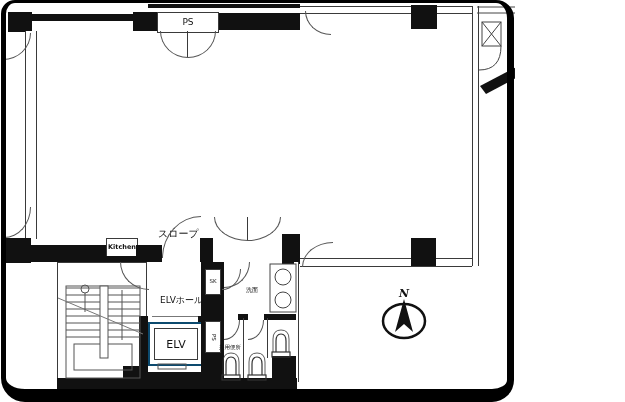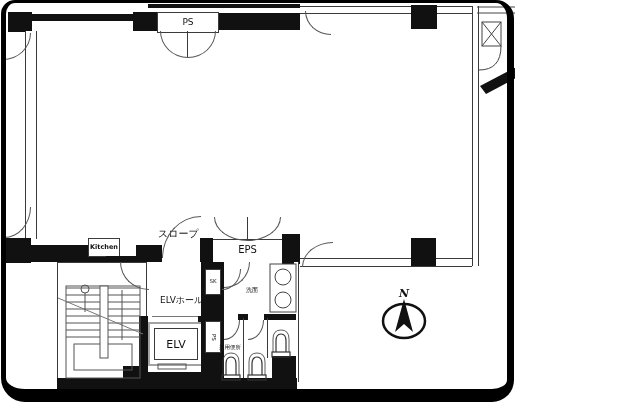--- a/index.html
+++ b/index.html
@@ -51,51 +51,48 @@
   <div class="w" style="left:411px;top:5px;width:26px;height:24px;"></div>
 
   <div class="ln bl br" style="left:25px;top:31px;width:10px;height:208px;"></div>
   <div class="arc br-c" style="left:3px;top:33px;width:27px;height:26px;"></div>
   <div class="arc br-c" style="left:4px;top:207px;width:26px;height:30px;"></div>
 
   <div class="ln bl br" style="left:472px;top:6px;width:5px;height:260px;"></div>
 
   <div class="w" style="left:4px;top:238px;width:27px;height:25px;"></div>
   <div class="w" style="left:30px;top:245px;width:76px;height:17px;"></div>
-  <div class="ln b1 c" style="left:88px;top:238px;width:30px;height:17px;">
+  <div class="ln b1 c" style="left:106px;top:238px;width:30px;height:17px;">
     <span class="lbl" style="position:static;font-size:6.5px;font-weight:bold;">Kitchen</span>
   </div>
   <div class="w" style="left:106px;top:256px;width:30px;height:6px;"></div>
   <div class="w" style="left:136px;top:245px;width:26px;height:17px;"></div>
 
   <div class="lbl" style="left:158px;top:229px;font-size:10px;">スロープ</div>
   <div class="arc tl-c" style="left:162px;top:216px;width:38px;height:41px;"></div>
 
   <div class="w" style="left:200px;top:238px;width:13px;height:24px;"></div>
-  <div class="ln bt c" style="left:213px;top:239px;width:69px;height:20px;">
-    <span class="lbl" style="position:static;font-size:10px;">EPS</span>
-  </div>
   <div class="w" style="left:282px;top:234px;width:18px;height:30px;"></div>
   <div class="arc bl-c" style="left:214px;top:217px;width:33px;height:23px;"></div>
   <div class="arc br-c" style="left:247px;top:217px;width:33px;height:23px;"></div>
   <div class="vline" style="left:247px;top:217px;height:23px;"></div>
 
   <div class="ln bt bb" style="left:300px;top:258px;width:172px;height:7px;"></div>
   <div class="arc tl-c" style="left:302px;top:242px;width:30px;height:24px;"></div>
   <div class="w" style="left:411px;top:238px;width:25px;height:28px;"></div>
 
   <div class="ln b1" style="left:57px;top:262px;width:88px;height:120px;"></div>
   <div class="arc bl-c" style="left:120px;top:262px;width:28px;height:27px;"></div>
 
   <div class="lbl" style="left:160px;top:296px;font-size:9px;">ELVホール</div>
 
   <div class="w" style="left:139px;top:316px;width:9px;height:68px;"></div>
   <div class="w" style="left:198px;top:316px;width:15px;height:8px;"></div>
   <div class="ln bt bb" style="left:152px;top:316px;width:46px;height:5px;border-color:#777;"></div>
-  <div class="abs" style="left:148px;top:322px;width:52px;height:40px;border:2px solid #a3a3a3;background:#fff;">
+  <div class="abs" style="left:148px;top:322px;width:52px;height:40px;border:2px solid #0c4a6e;background:#fff;">
     <div class="abs b1 c" style="left:4px;top:4px;right:4px;bottom:4px;">
       <span class="lbl" style="position:static;font-size:11px;">ELV</span>
     </div>
   </div>
   <div class="w" style="left:201px;top:322px;width:12px;height:54px;"></div>
   <div class="w" style="left:139px;top:372px;width:74px;height:12px;"></div>
   <div class="w" style="left:123px;top:366px;width:18px;height:18px;"></div>
 
   <div class="w" style="left:201px;top:262px;width:23px;height:122px;"></div>
   <div class="ln b1 c" style="left:205px;top:269px;width:14px;height:24px;">

